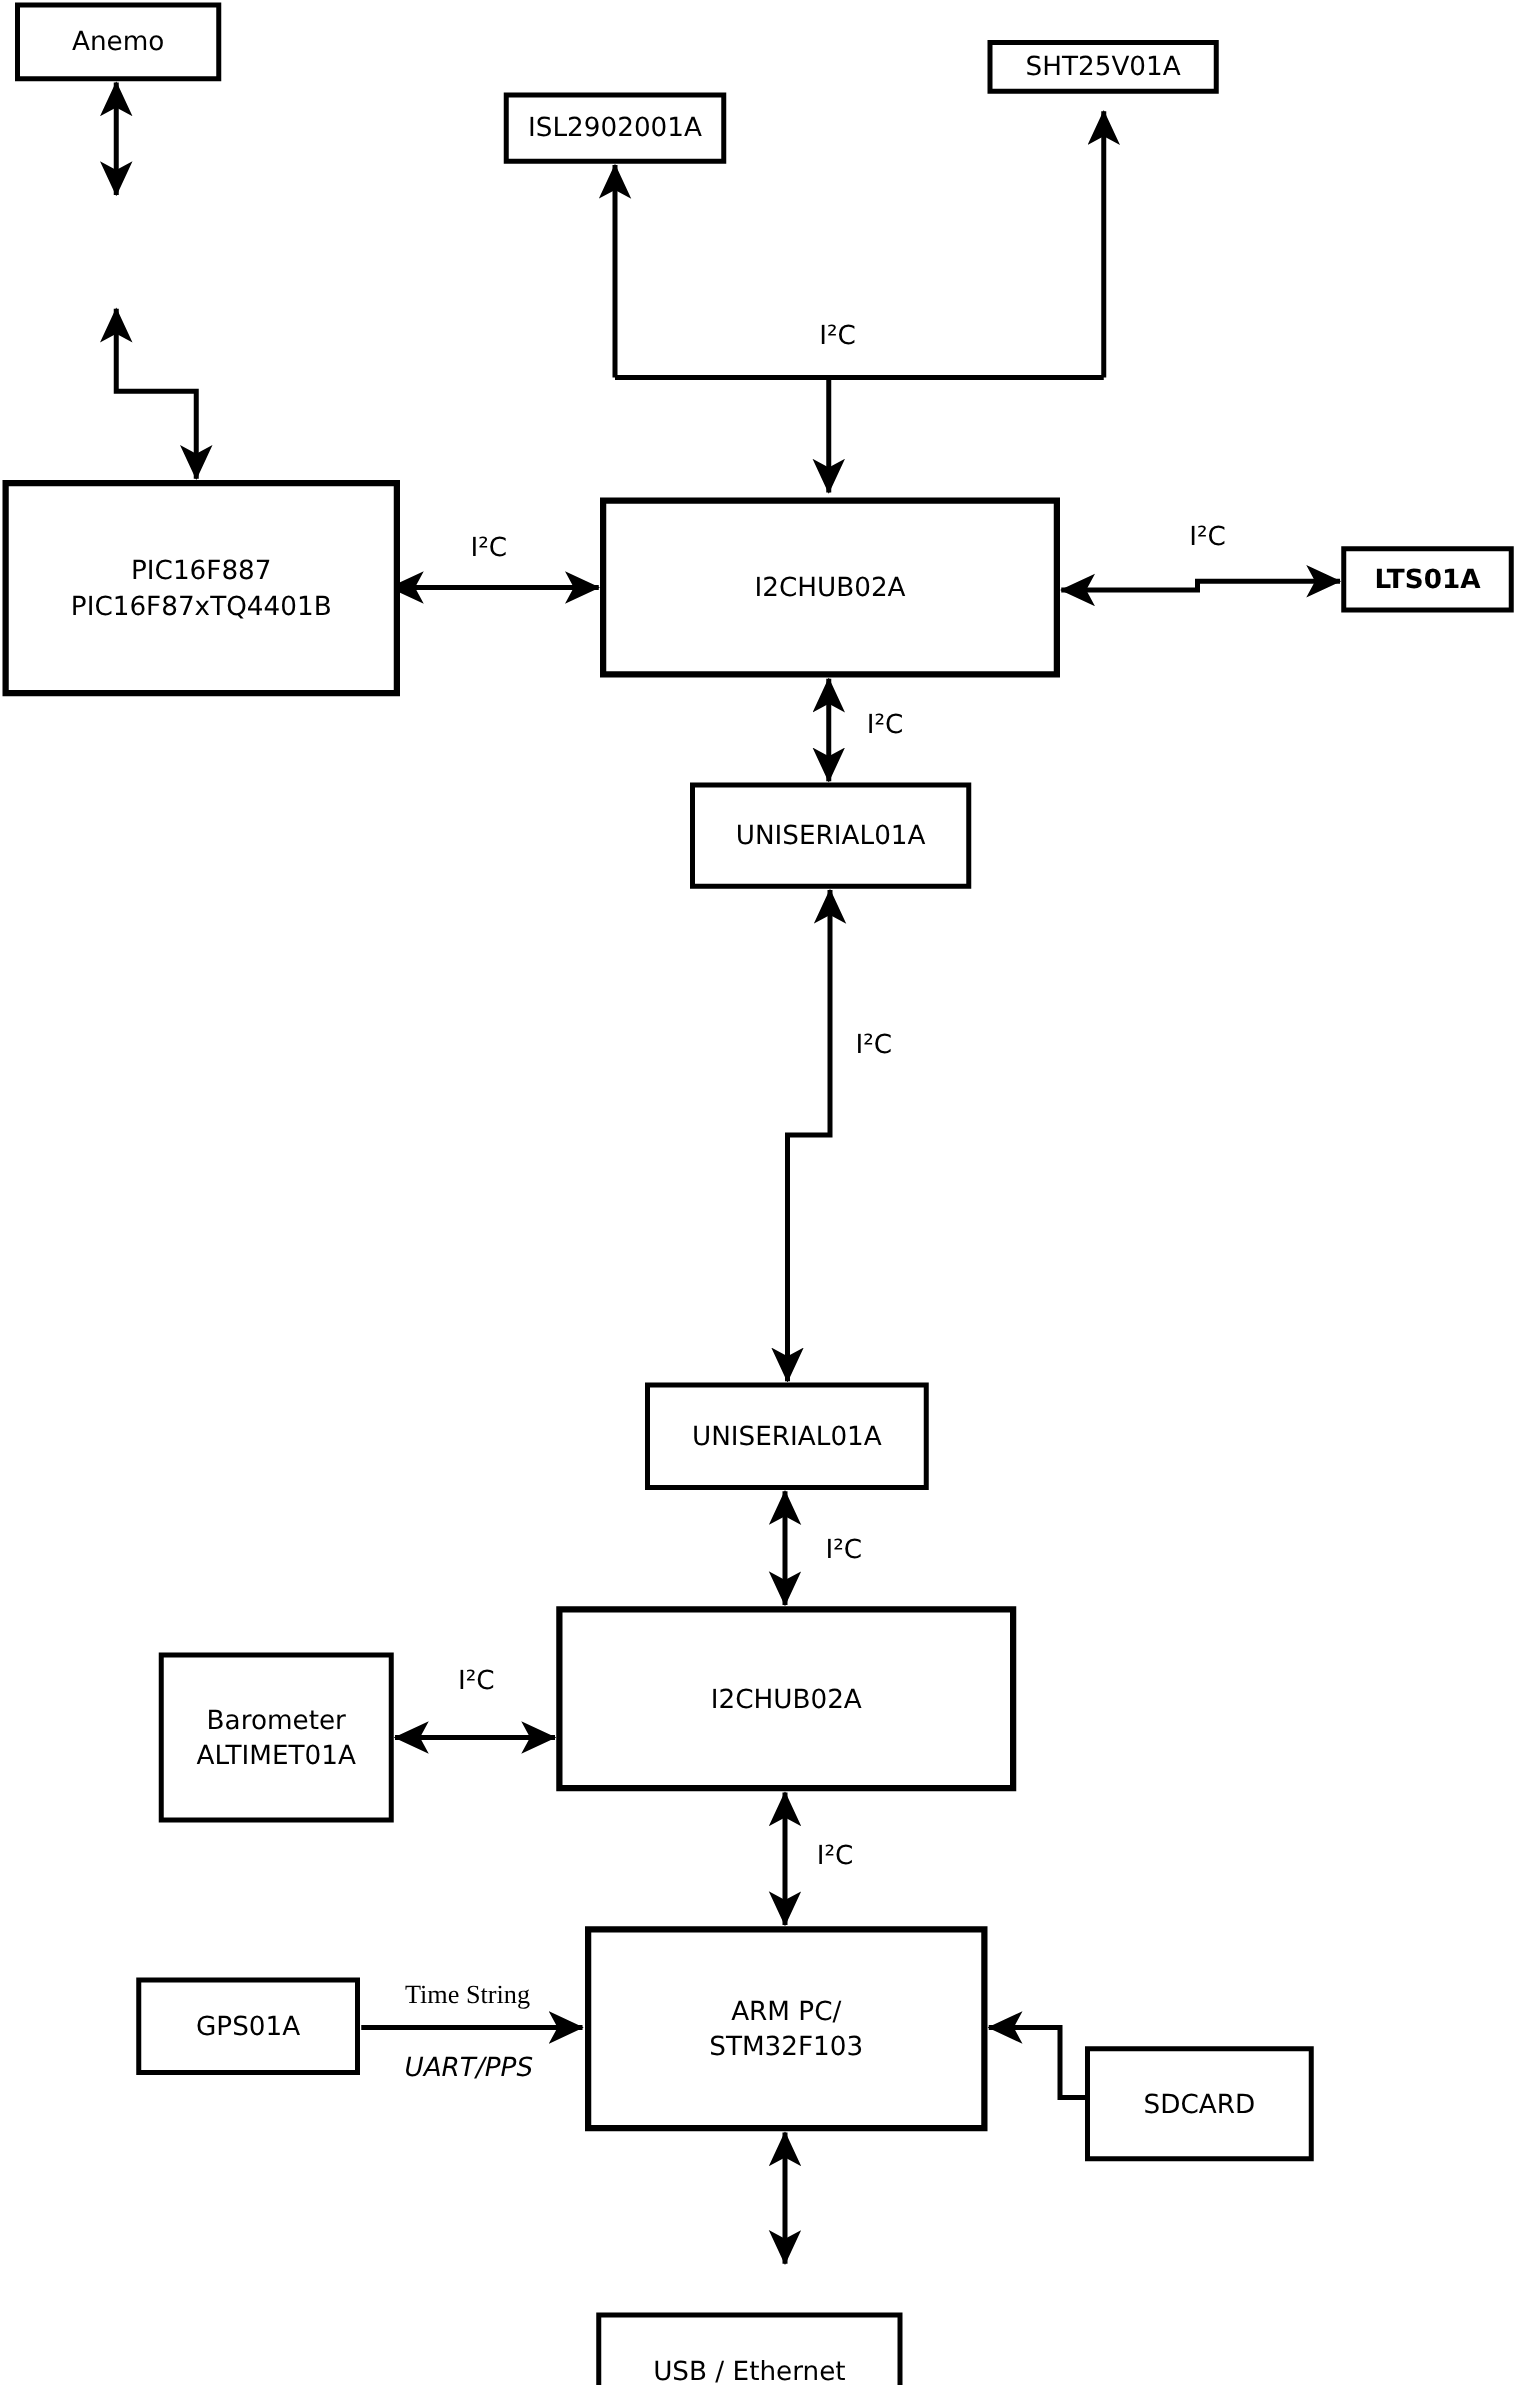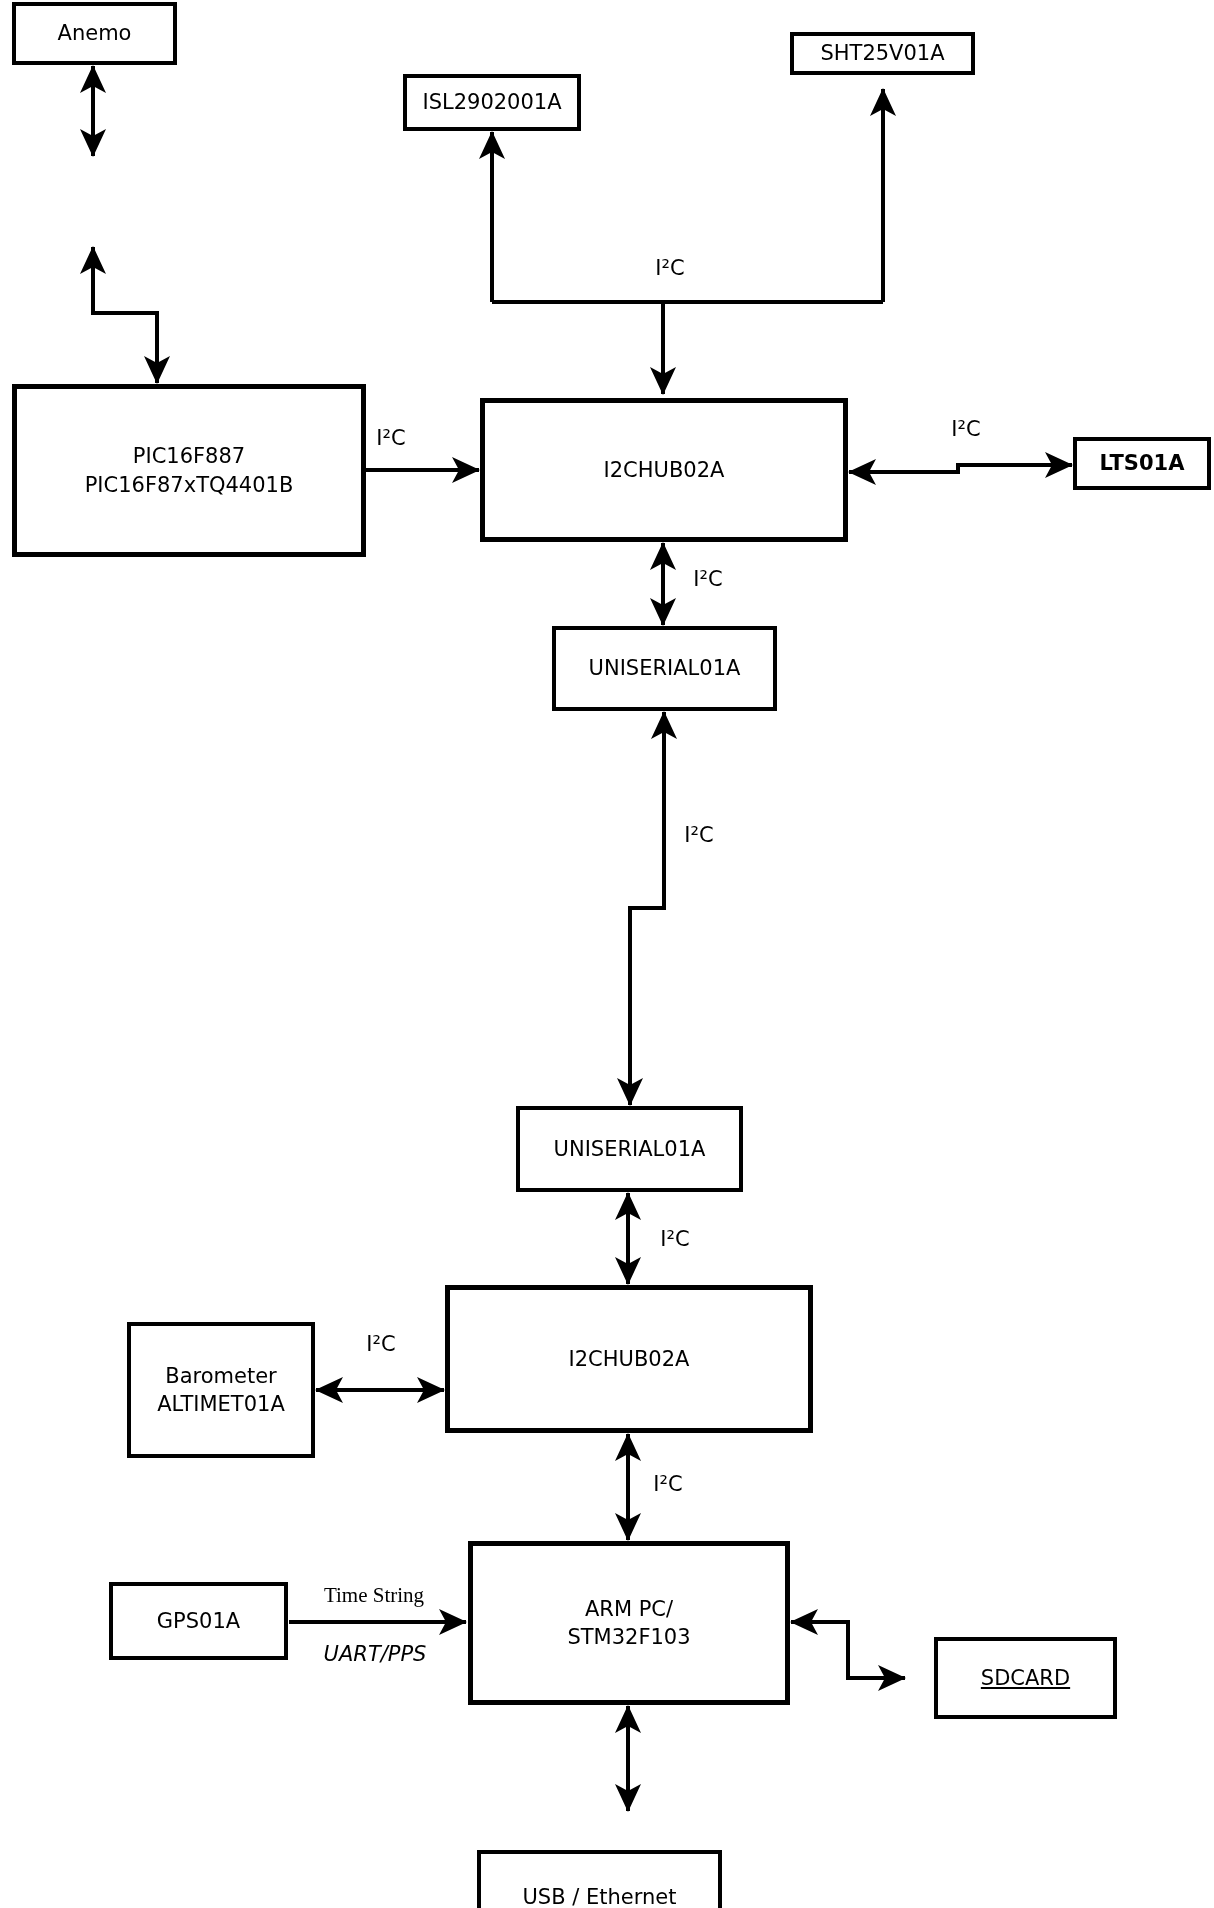--- a/index.html
+++ b/index.html
@@ -49,21 +49,21 @@
     <path class="wire" d="M289,1622 L466,1622" marker-end="url(#ah)"></path>
     <path class="wire" d="M791,1622 L848,1622 L848,1678 L905,1678" marker-start="url(#ah)" marker-end="url(#ah)"></path>
     <path class="wire" d="M628,1706 L628,1811" marker-start="url(#ah)" marker-end="url(#ah)"></path>
   </svg>
 
   <div class="node" style="left:12px;top:2px;width:165px;height:63px;">
     <div>Anemo</div>
   </div>
 
 
-  <div class="node big" style="left:12px;top:384px;width:354px;height:173px;">
+  <div class="node big" style="left:2px;top:384px;width:318px;height:173px;">
     <div>PIC16F887</div>
     <div>PIC16F87xTQ4401B</div>
   </div>
 
   <div class="node" style="left:403px;top:74px;width:178px;height:57px;">
     <div>ISL2902001A</div>
   </div>
 
   <div class="node" style="left:790px;top:32px;width:185px;height:43px;">
     <div>SHT25V01A</div>
@@ -96,21 +96,21 @@
 
   <div class="node" style="left:109px;top:1582px;width:179px;height:78px;">
     <div>GPS01A</div>
   </div>
 
   <div class="node big" style="left:468px;top:1541px;width:322px;height:164px;">
     <div>ARM PC/</div>
     <div>STM32F103</div>
   </div>
 
-  <div class="node" style="left:934px;top:1637px;width:183px;height:82px;text-decoration:underline;">
+  <div class="node" style="left:868px;top:1637px;width:183px;height:92px;">
     <div>SDCARD</div>
   </div>
 
   <div class="node" style="left:477px;top:1850px;width:245px;height:94px;">
     <div>USB / Ethernet</div>
   </div>
 
   <div class="elabel" style="left:670px;top:258px;">I²C</div>
   <div class="elabel" style="left:391px;top:428px;">I²C</div>
   <div class="elabel" style="left:966px;top:419px;">I²C</div>

